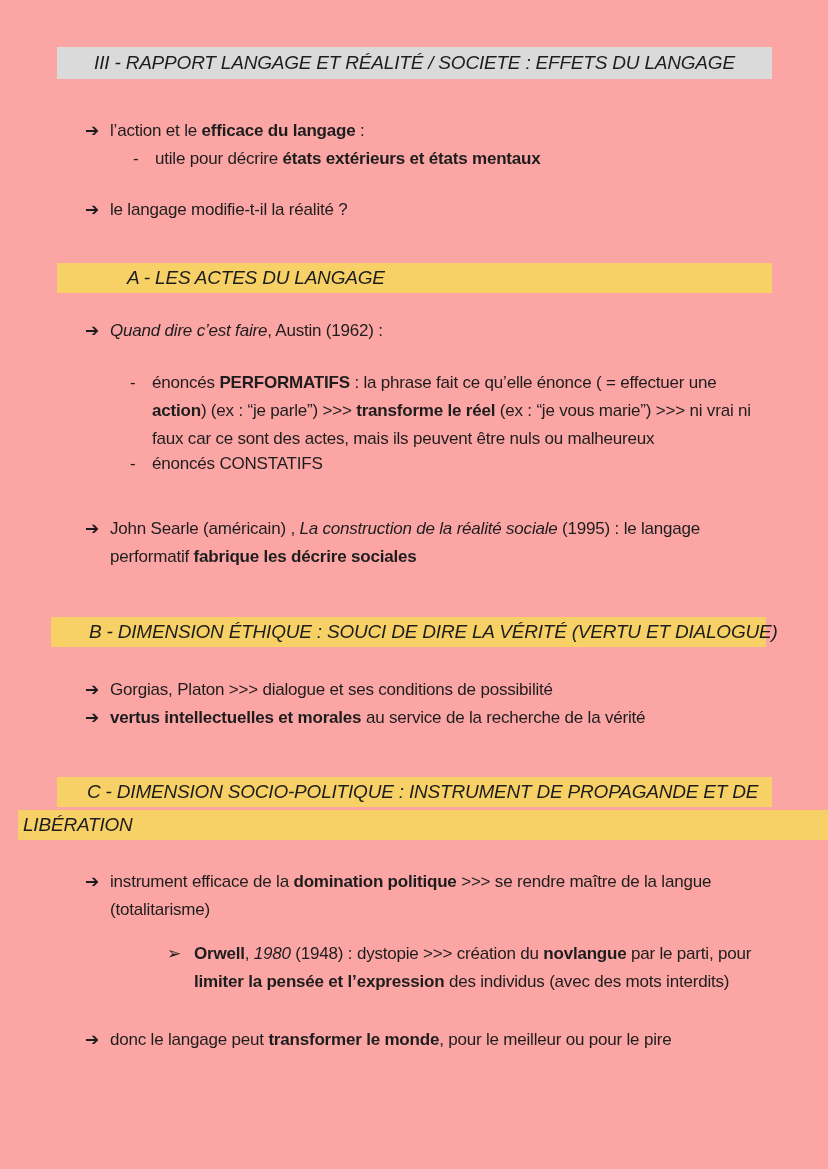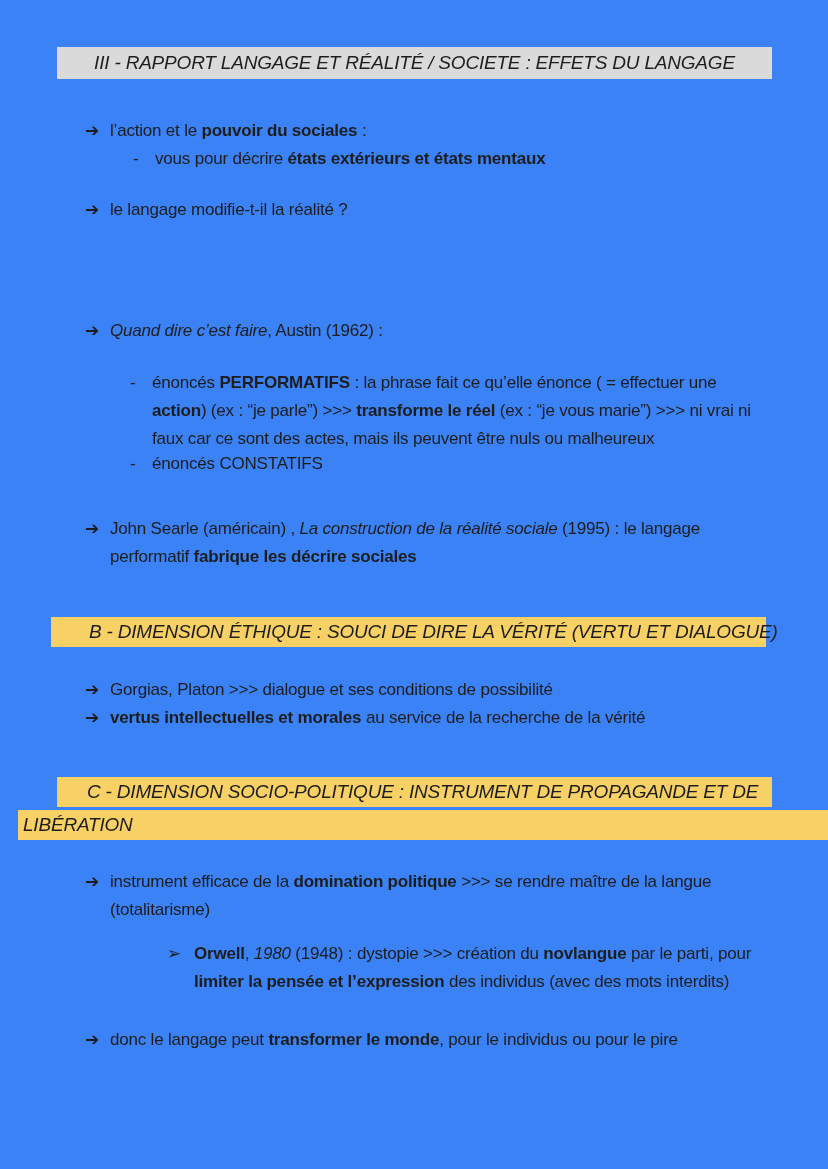--- a/index.html
+++ b/index.html
@@ -1,19 +1,19 @@
 <!DOCTYPE html>
 <html><head>
 <meta charset="utf-8">
 <style>
   html,body{margin:0;padding:0;background:#ffffff;}
   .page{
     position:relative;
     width:828px;height:1169px;
-    background:#3b82f6;
+    background:#fca5a5;
     color:#1d1d1d;
     font-family:"Liberation Sans","DejaVu Sans",sans-serif;
     font-size:17px;
     letter-spacing:-0.2px;
     overflow:hidden;
   }
   .hl{position:absolute;box-sizing:border-box;font-style:italic;font-size:19px;white-space:nowrap;}
   .hl-gray{left:57px;width:715px;height:32px;line-height:32px;background:#dadada;text-align:center;}
   .hl-yellow{background:#f7d066;height:30px;line-height:30px;}
   .line{position:absolute;display:flex;line-height:28px;}
@@ -26,33 +26,34 @@
 </style>
 </head>
 <body>
 
 <div class="page">
 
   <div class="hl hl-gray" style="top:47px;"><span>III - RAPPORT LANGAGE ET RÉALITÉ / SOCIETE : EFFETS DU LANGAGE</span></div>
 
   <div class="line" style="top:117px;left:85px;width:700px;">
     <span class="marker">➔</span>
-    <span class="txt"><span>l’action et le </span><span class="b">pouvoir du sociales</span><span> :</span></span>
+    <span class="txt"><span>l’action et le </span><span class="b">efficace du langage</span><span> :</span></span>
   </div>
 
   <div class="line" style="top:145px;left:133px;width:640px;">
     <span class="marker-dash">-</span>
-    <span class="txt"><span>vous pour décrire </span><span class="b">états extérieurs et états mentaux</span></span>
+    <span class="txt"><span>utile pour décrire </span><span class="b">états extérieurs et états mentaux</span></span>
   </div>
 
   <div class="line" style="top:196px;left:85px;width:700px;">
     <span class="marker">➔</span>
     <span class="txt"><span>le langage modifie-t-il la réalité ?</span></span>
   </div>
 
+  <div class="hl hl-yellow" style="top:263px;left:57px;width:715px;padding-left:70px;"><span>A - LES ACTES DU LANGAGE</span></div>
 
   <div class="line" style="top:317px;left:85px;width:700px;">
     <span class="marker">➔</span>
     <span class="txt"><span class="i">Quand dire c’est faire</span><span>, Austin (1962) :</span></span>
   </div>
 
   <div class="line" style="top:369px;left:130px;width:643px;">
     <span class="marker-dash">-</span>
     <span class="txt"><span>énoncés </span><span class="b">PERFORMATIFS</span><span> : la phrase fait ce qu’elle énonce ( = effectuer une </span><span class="b">action</span><span>) (ex : “je parle”) &gt;&gt;&gt; </span><span class="b">transforme le réel</span><span> (ex : “je vous marie”) &gt;&gt;&gt; ni vrai ni faux car ce sont des actes, mais ils peuvent être nuls ou malheureux</span></span>
   </div>
@@ -87,16 +88,16 @@
     <span class="txt"><span>instrument efficace de la </span><span class="b">domination politique</span><span> &gt;&gt;&gt; se rendre maître de la langue (totalitarisme)</span></span>
   </div>
 
   <div class="line" style="top:940px;left:167px;width:615px;">
     <span class="marker-head">➢</span>
     <span class="txt"><span class="b">Orwell</span><span>, </span><span class="i">1980</span><span> (1948) : dystopie &gt;&gt;&gt; création du </span><span class="b">novlangue</span><span> par le parti, pour </span><span class="b">limiter la pensée et l’expression</span><span> des individus (avec des mots interdits)</span></span>
   </div>
 
   <div class="line" style="top:1026px;left:85px;width:700px;">
     <span class="marker">➔</span>
-    <span class="txt"><span>donc le langage peut </span><span class="b">transformer le monde</span><span>, pour le individus ou pour le pire</span></span>
+    <span class="txt"><span>donc le langage peut </span><span class="b">transformer le monde</span><span>, pour le meilleur ou pour le pire</span></span>
   </div>
 
 </div>
 
 </body></html>

